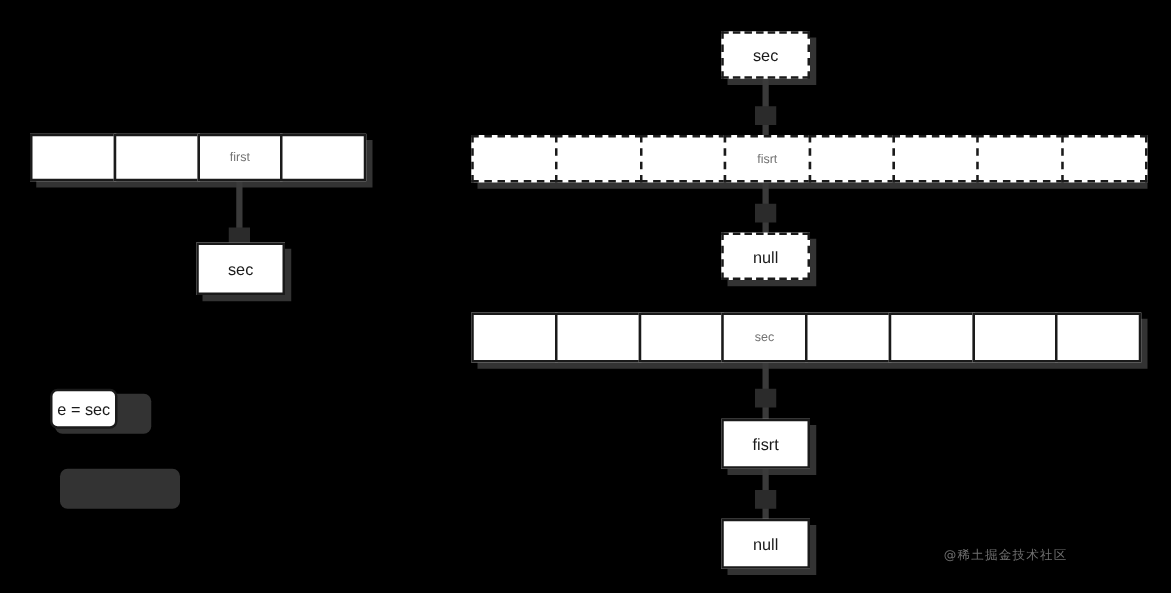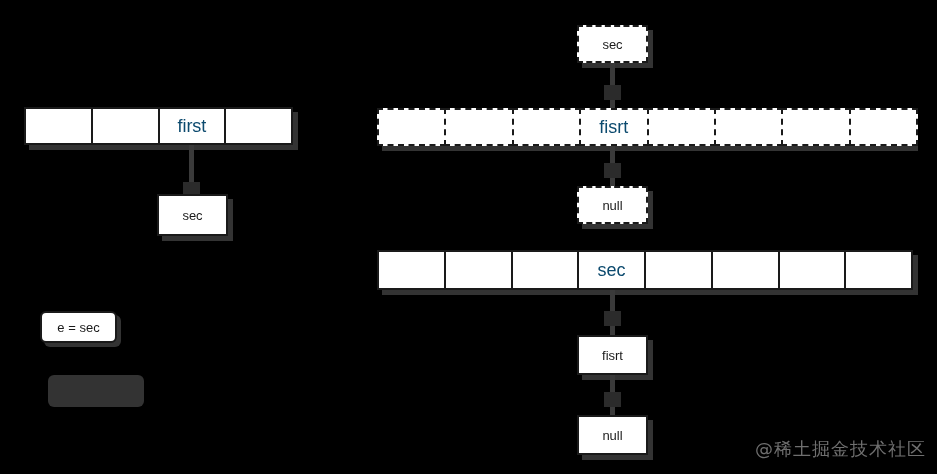--- a/index.html
+++ b/index.html
@@ -28,22 +28,22 @@
     z-index: 2;
     box-sizing: border-box;
   }
   .cell {
     box-sizing: border-box;
     background: #ffffff;
     border: 2px solid #1a1a1a;
     display: flex;
     align-items: center;
     justify-content: center;
-    font-size: 18px;
-    color: #0c4a6e;
+    font-size: 10px;
+    color: #737373;
     margin-right: -2px;
     overflow: hidden;
     white-space: nowrap;
   }
   .cell:last-child { margin-right: 0; }
   .cellrow.dashed .cell {
     border-style: dashed;
     border-width: 2px;
   }
 
@@ -74,21 +74,21 @@
     position: absolute;
     background: #2b2b2b;
     width: 17px;
     height: 15px;
     z-index: 1;
   }
 
   .watermark {
     position: absolute;
     color: #6f6f6f;
-    font-size: 18px;
+    font-size: 10px;
     letter-spacing: 1px;
     z-index: 3;
     white-space: nowrap;
     font-family: "DejaVu Sans", sans-serif;
   }
 </style>
 </head>
 <body>
 
 <div id="canvas">
@@ -102,21 +102,21 @@
       <div class="cell" style="width: 68.75px;"></div>
     </div>
 
   <div class="conn-line" style="left:189px; top:145px; height:52px;"></div>
   <div class="conn-head" style="left:183px; top:182px;"></div>
 
   <div class="shadow" style="left:162px; top:199px; width:71px; height:42px;"></div>
   <div class="nodebox" style="left:157px; top:194px; width:71px; height:42px;">sec</div>
 
   <div class="shadow" style="left:44px; top:315px; width:77px; height:32px; border-radius:6px;"></div>
-  <div class="nodebox rounded" style="left:40px; top:311px; width:77px; height:32px;">e = sec</div>
+  <div class="nodebox rounded" style="left:40px; top:311px; width:54px; height:32px;">e = sec</div>
 
   <div class="shadow" style="left:48px; top:375px; width:96px; height:32px; border-radius:6px;"></div>
 
   <div class="shadow" style="left:582px; top:30px; width:71px; height:38px;"></div>
   <div class="nodebox dashed" style="left:577px; top:25px; width:71px; height:38px;">sec</div>
 
   <div class="conn-line" style="left:610px; top:62px; height:48px;"></div>
   <div class="conn-head" style="left:604px; top:85px;"></div>
 
   <div class="shadow" style="left:382px; top:113px; width:536px; height:38px;"></div>

